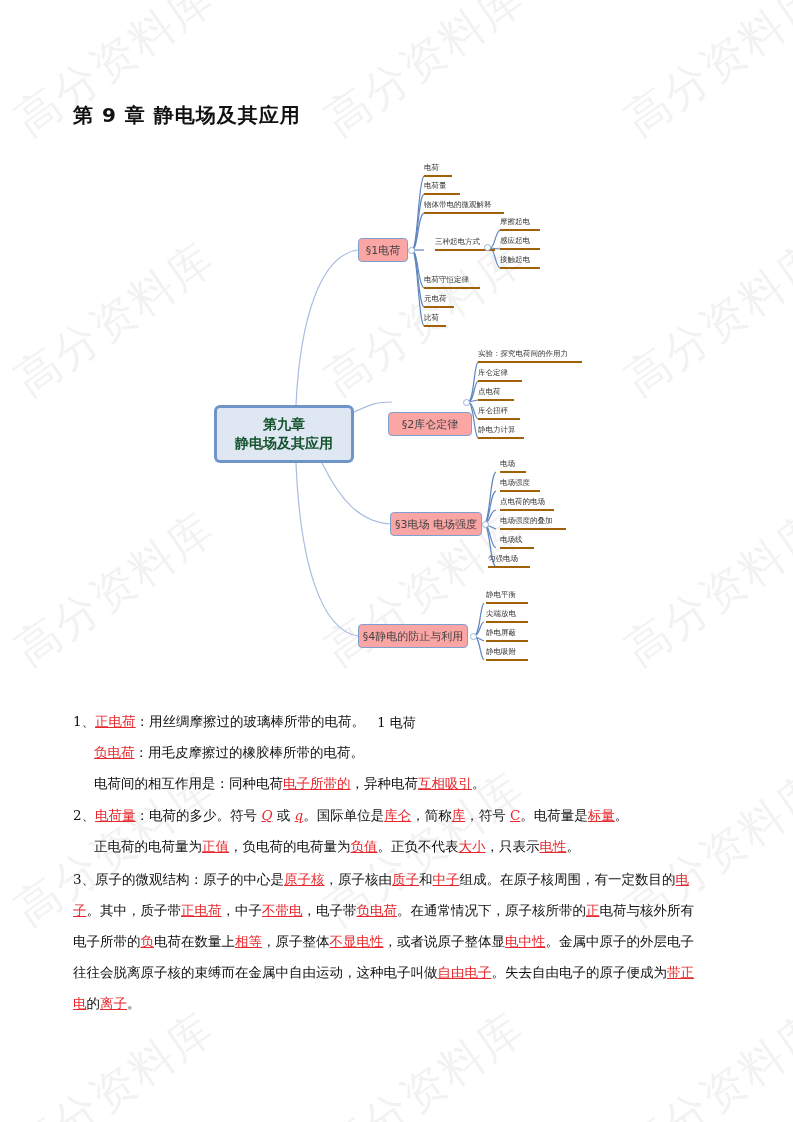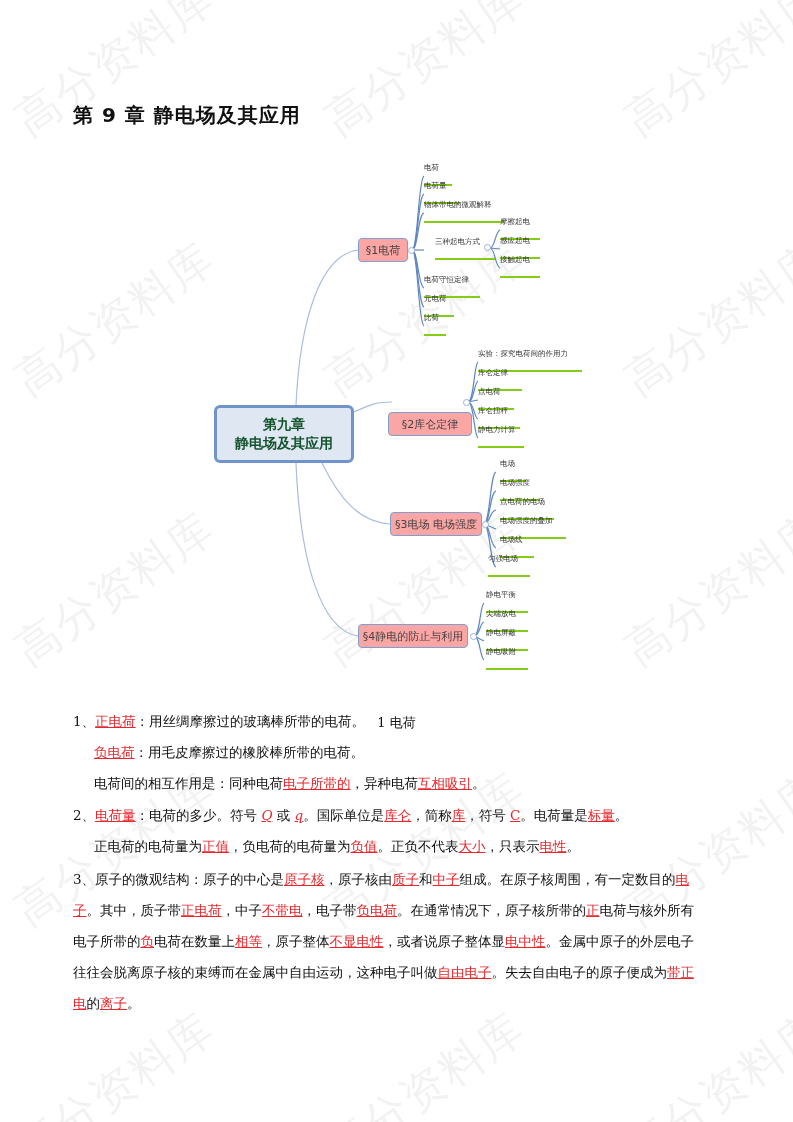--- a/index.html
+++ b/index.html
@@ -19,21 +19,21 @@
   .mm-svg { position: absolute; left: 0; top: 0; }
   .node-center { position: absolute; left: 214px; top: 405px; width: 140px; height: 58px;
                  background: #dfe7f3; border: 3px solid #6f95c8; border-radius: 6px;
                  font-family: "DejaVu Sans", sans-serif; font-weight: bold; font-size: 14px;
                  color: #14532d; display: flex; flex-direction: column; align-items: center; justify-content: center;
                  line-height: 19px; box-sizing: border-box; }
   .node-sec { position: absolute; height: 24px; background: #fca5a5; border: 1.5px solid #7fa0cf;
               border-radius: 4px; font-family: "DejaVu Sans", sans-serif; font-size: 11px; color: #444;
               display: flex; align-items: center; justify-content: center; box-sizing: border-box; white-space: nowrap; }
   .leaf { position: absolute; font-family: "DejaVu Sans", sans-serif; font-size: 7.5px; color: #333;
-          white-space: nowrap; padding-bottom: 11px; border-bottom: 2px solid #84cc16; padding-right: 4px; }
+          white-space: nowrap; padding-bottom: 2px; border-bottom: 2px solid #a16207; padding-right: 4px; }
   .collapse { position: absolute; width: 5px; height: 5px; border: 1px solid #9bb2d6; border-radius: 50%; background: #fff; }
 
   .section-heading { position: absolute; left: 0; width: 793px; top: 682px; text-align: center; font-size: 13px; margin-top: 32px; }
 
   .para { position: absolute; left: 73px; width: 650px; font-size: 13.5px; line-height: 31px; }
   .indent { padding-left: 21px; }
   .hl { color: #e8262b; text-decoration: underline; text-decoration-color: #e8262b; }
   .ital { font-style: italic; }
 
   .footer { position: absolute; left: 0; width: 793px; top: 1075px; text-align: center; font-size: 11px; color: #222; }

